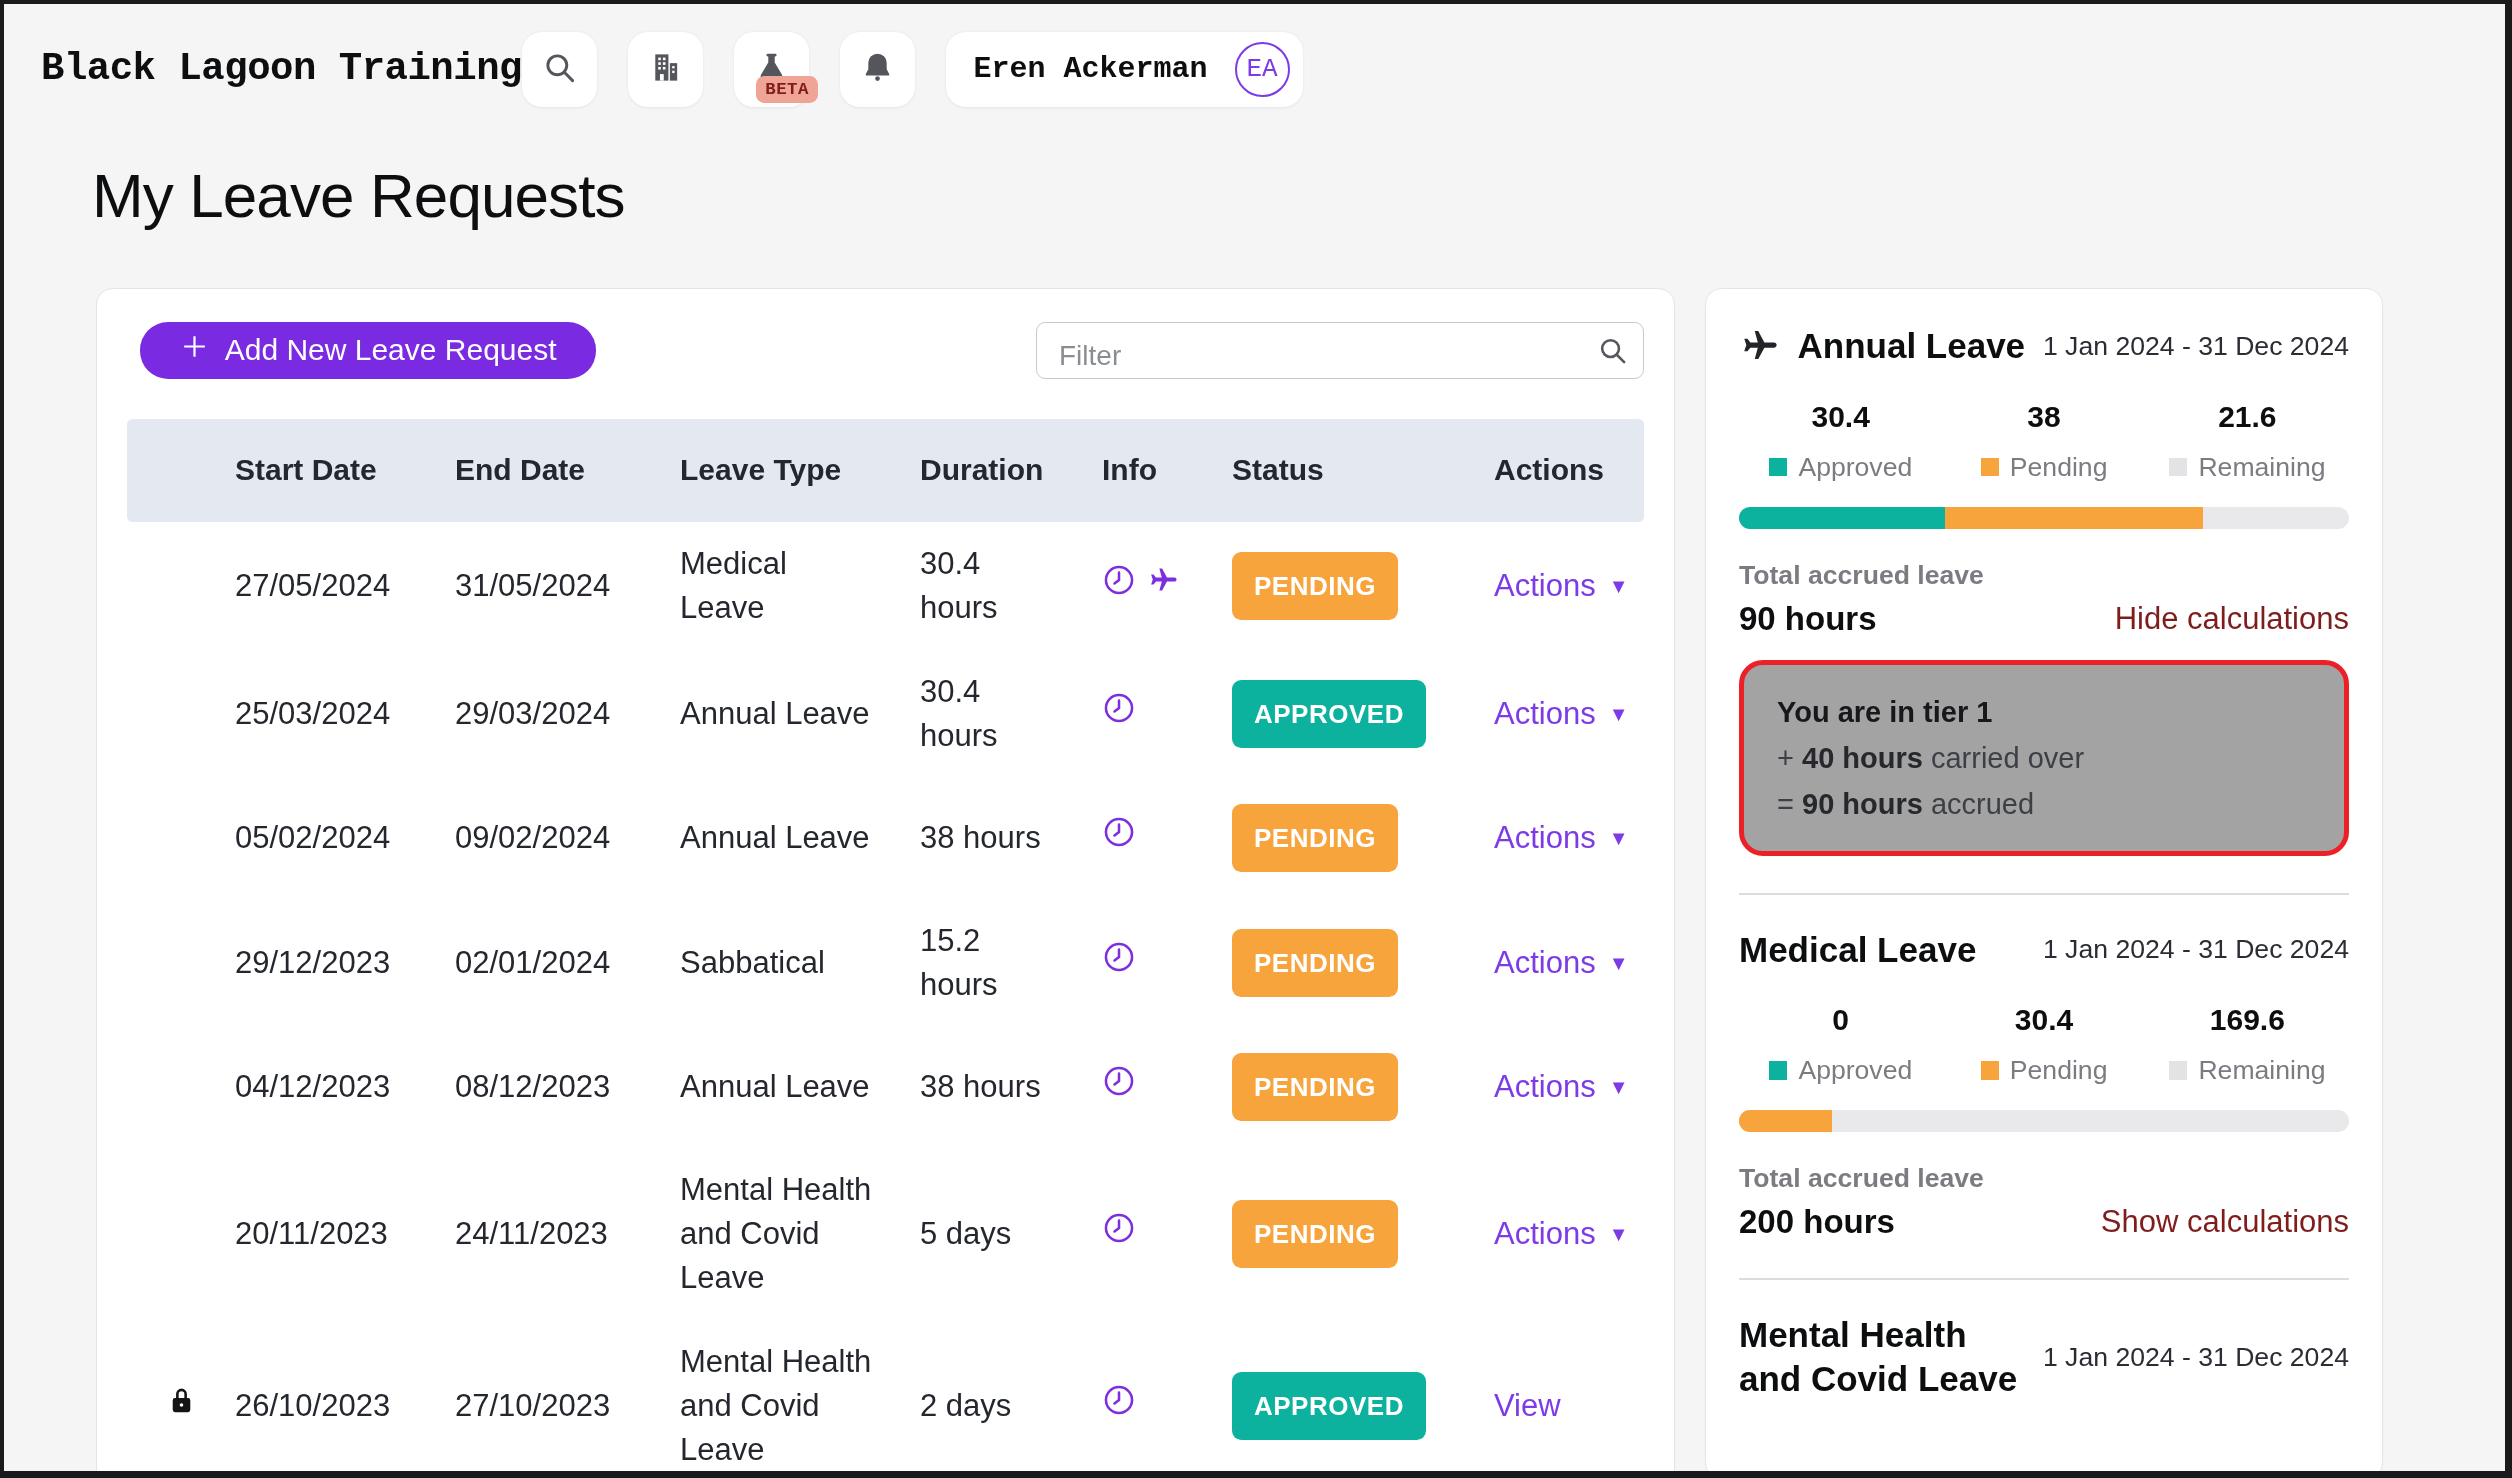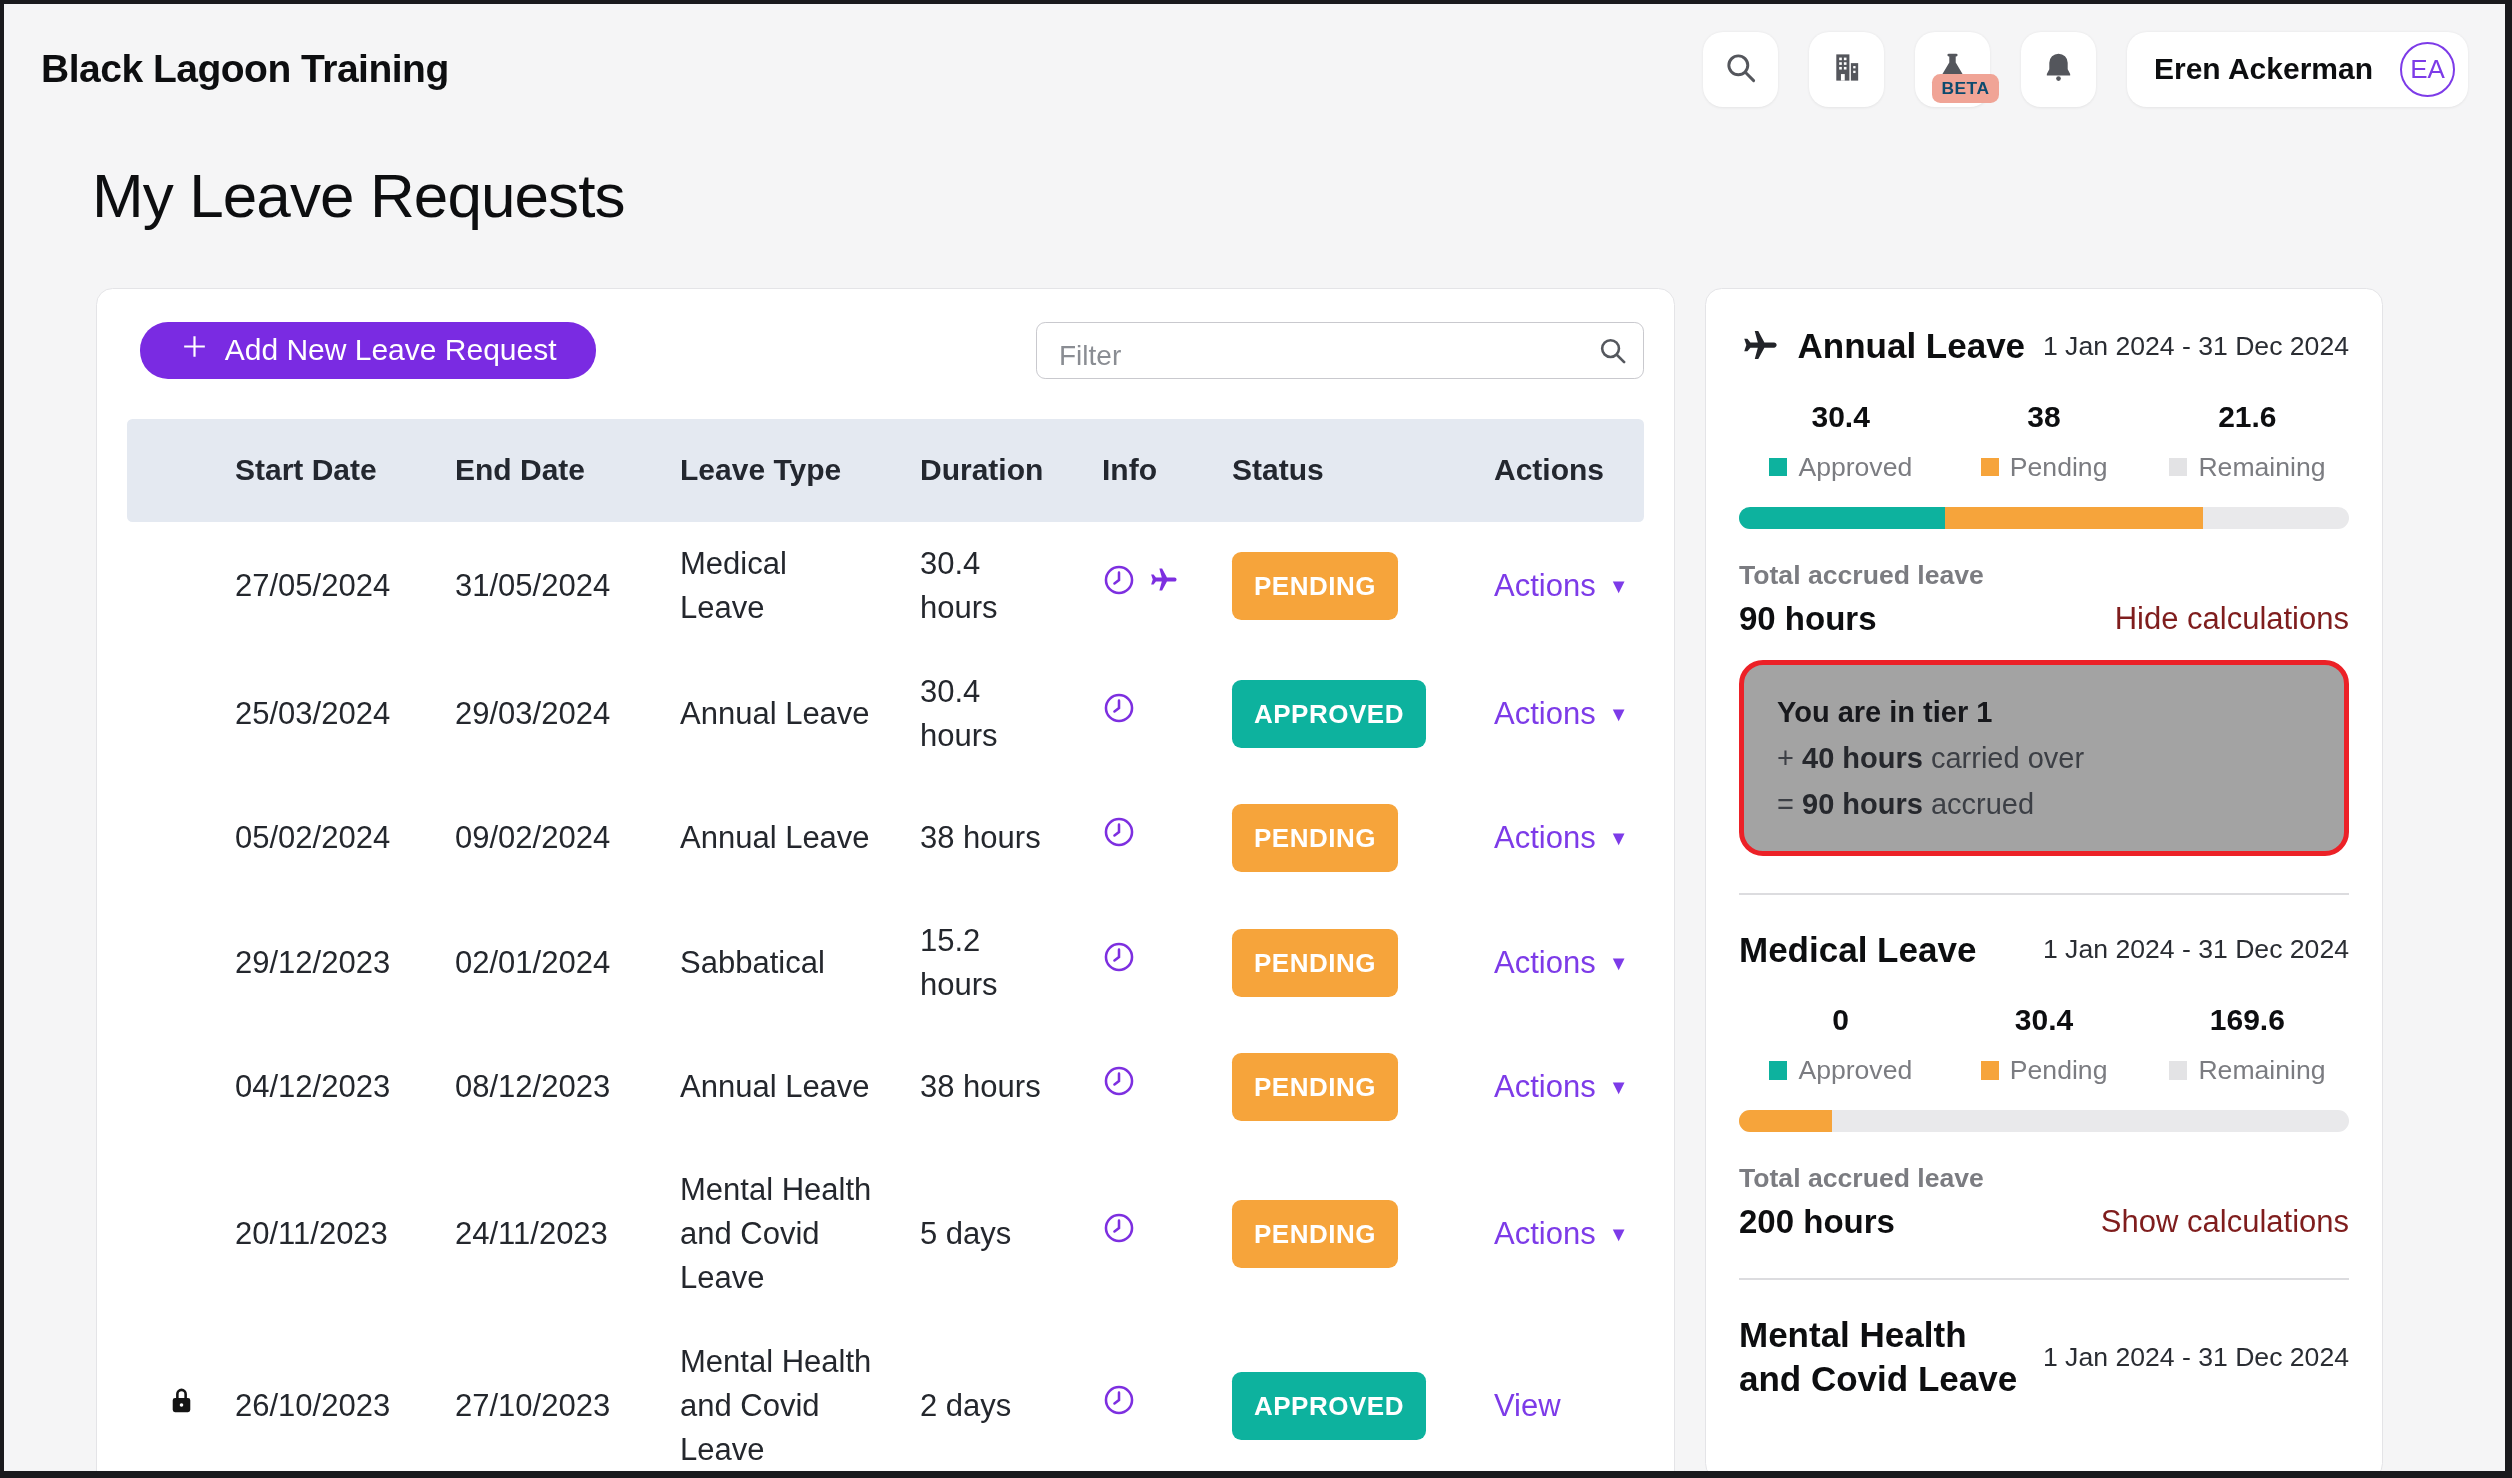--- a/index.html
+++ b/index.html
@@ -4,27 +4,27 @@
 <style>
   * { box-sizing: border-box; margin: 0; padding: 0; }
   html,body { width: 2512px; height: 1478px; overflow: hidden; }
   body { font-family: "Liberation Sans", "DejaVu Sans", sans-serif; background:#f5f5f6; color:#1a1d23; }
   #viewport{
     width:2512px; height:1478px;
     border:4.6px solid #1a1a1d; border-right-width:7.3px; border-bottom-width:7.3px;
     background:#f5f5f6; overflow:hidden; position:relative;
   }
   
-  .topbar{ display:flex; align-items:center; justify-content:space-between; padding:27.5px 37px 0 37px; }
+  .topbar{ display:flex; align-items:center; padding:27.5px 37px 0 37px;font-family:Liberation Mono, monospace; }
   .brand{ font-size:39px; font-weight:700; letter-spacing:-0.5px; color:#0d0e10; }
   .top-right{ display:flex; align-items:center; gap:31px; }
   .icon-btn{ width:75px; height:75px; background:#fff; border-radius:20px; display:flex; align-items:center; justify-content:center;
     box-shadow:0 0.9px 2.8px rgba(0,0,0,.07); color:#54565c; position:relative; cursor:pointer; }
   .icon-btn svg{ width:35px; height:35px; }
-  .beta-badge{ position:absolute; right:-9.2px; bottom:3.7px; background:#f0a496; color:#0c4a6e; font-size:17.4px; font-weight:700;
+  .beta-badge{ position:absolute; right:-9.2px; bottom:3.7px; background:#f0a496; color:#7f1d1d; font-size:17.4px; font-weight:700;
     padding:3.7px 9.2px; border-radius:8.3px; letter-spacing:0.5px; }
   .user-pill{ height:75px; background:#fff; border-radius:20px; box-shadow:0 0.9px 2.8px rgba(0,0,0,.07);
     display:flex; align-items:center; gap:27px; padding:0 13px 0 27.5px; cursor:pointer; }
   .user-name{ font-size:30px; font-weight:700; color:#0d0e10; }
   .avatar{ width:55px; height:55px; border-radius:50%; border:2.8px solid #7d3be8; color:#7d3be8; font-size:26px; font-weight:400;
     display:flex; align-items:center; justify-content:center; background:#fff; }
   
   h1{ font-size:62px; font-weight:400; letter-spacing:-0.9px; color:#0d0e10; margin:53px 0 0 88px; }
   
   .main{ display:flex; align-items:flex-start; margin:57px 0 0 92px; gap:30px; }

